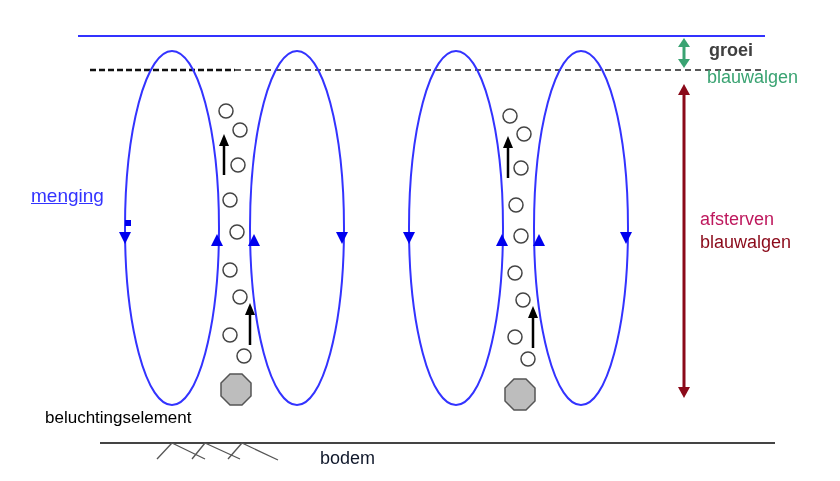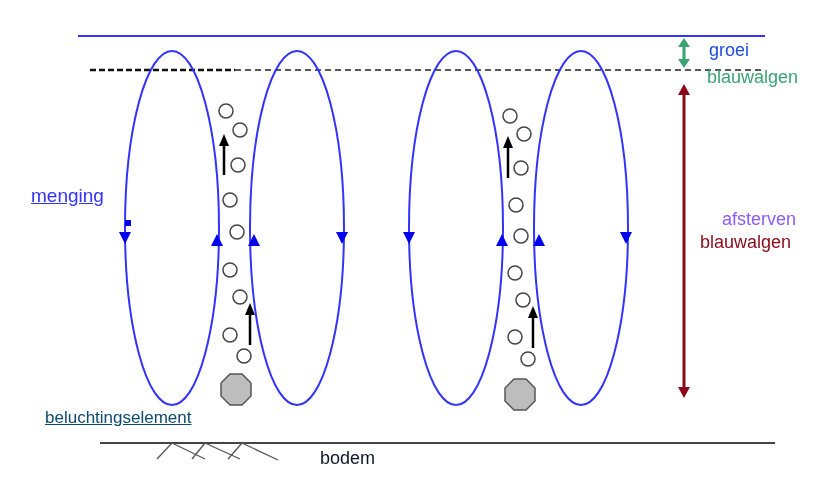--- a/index.html
+++ b/index.html
@@ -108,18 +108,18 @@
     <line x1="157" y1="459" x2="172" y2="443"></line>
     <line x1="172" y1="443" x2="205" y2="459"></line>
     <line x1="192" y1="459" x2="205" y2="443"></line>
     <line x1="205" y1="443" x2="240" y2="459"></line>
     <line x1="228" y1="459" x2="242" y2="443"></line>
     <line x1="242" y1="443" x2="278" y2="460"></line>
   </g>
 </svg>
 
 <div class="label lbl-menging" style="color:#3333ff;">menging</div>
-<div class="label lbl-groei" style="color:#1d4ed8;">groei</div>
+<div class="label lbl-groei" style="color:#404040;font-weight:bold;">groei</div>
 <div class="label lbl-groei2" style="color:#3aa372;">blauwalgen</div>
-<div class="label lbl-afsterven" style="color:#8b5cf6;margin-left:22px;">afsterven</div>
+<div class="label lbl-afsterven" style="color:#be185d;">afsterven</div>
 <div class="label lbl-blauw2" style="color:#8b0a1a;">blauwalgen</div>
-<div class="label lbl-belucht" style="color:#0c4a6e;text-decoration:underline;">beluchtingselement</div>
+<div class="label lbl-belucht" style="color:#000000;">beluchtingselement</div>
 <div class="label lbl-bodem" style="color:#0f172a;text-align:right;">bodem</div>
 
 </body></html>

